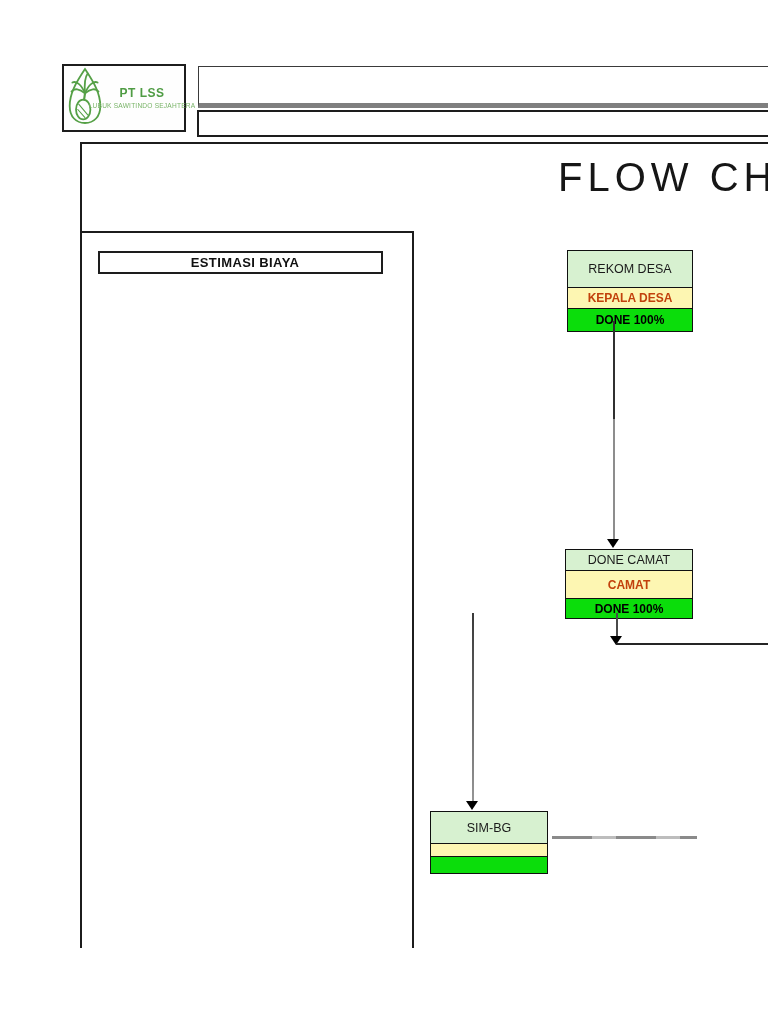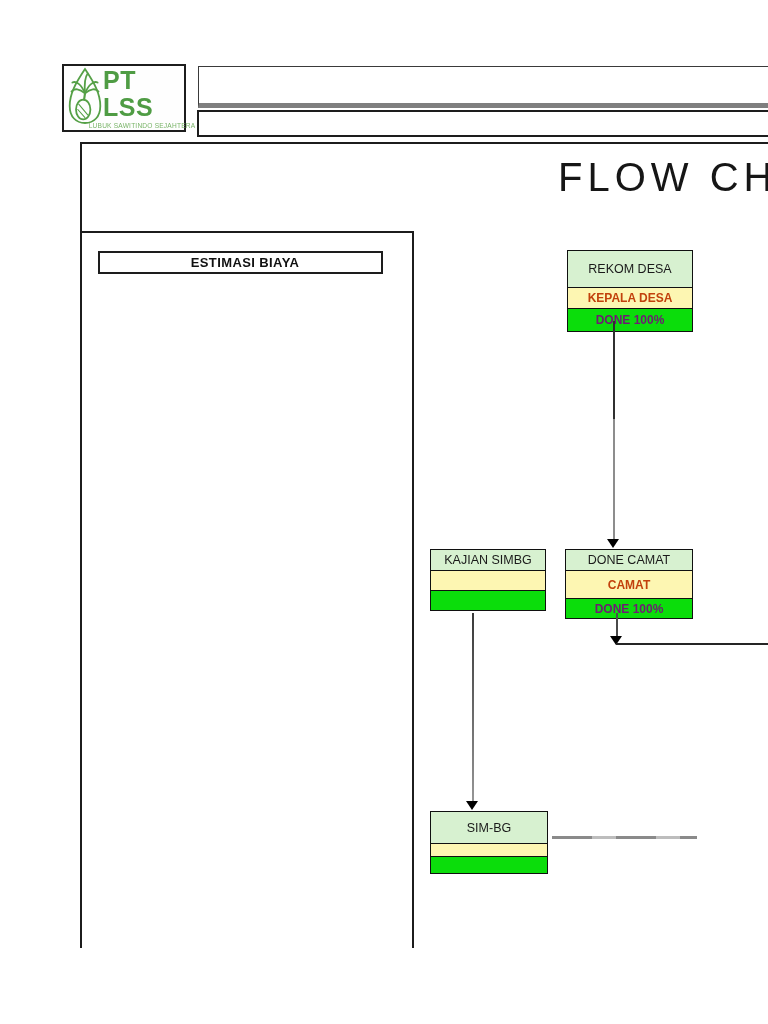--- a/index.html
+++ b/index.html
@@ -9,21 +9,21 @@
   }
   .abs{position:absolute;}
 
   
   .logo-box{
     left:62px;top:64px;width:124px;height:68px;
     border:2px solid #1d1d1d;background:#fefefe;
     display:flex;align-items:center;box-sizing:border-box;padding:2px 3px;
   }
   .logo-text{display:flex;flex-direction:column;align-items:center;justify-content:center;flex:1;min-width:0;}
-  .company{font-weight:bold;font-size:25px;color:#4f9c44;letter-spacing:.5px;line-height:1.05;}
+  .company{font-weight:bold;font-size:12px;color:#4f9c44;letter-spacing:.5px;line-height:1.05;}
   .tagline{font-size:6.6px;color:#79b468;letter-spacing:.2px;white-space:nowrap;margin-top:2px;}
 
   
   .band-top{
     left:198px;top:66px;width:578px;height:42px;box-sizing:border-box;
     border:1px solid #3a3a3a;border-bottom:5px solid #7f7f7f;background:#fff;
   }
   .band-bottom{
     left:197px;top:110px;width:579px;height:27px;box-sizing:border-box;
     border:2px solid #1d1d1d;background:#fff;
@@ -44,21 +44,21 @@
     border:2px solid #1d1d1d;display:flex;align-items:center;justify-content:center;
     font-weight:bold;font-size:13px;letter-spacing:.4px;background:#fff;padding-left:9px;
   }
 
   
   .node{border:1.5px solid #101010;box-sizing:border-box;}
   .node .row{display:flex;align-items:center;justify-content:center;box-sizing:border-box;}
   .node .row + .row{border-top:1.5px solid #101010;}
   .row-label{font-size:12.5px;color:#1a1a1a;}
   .row-role{font-size:12px;font-weight:bold;color:#c2410c;}
-  .row-status{font-size:12px;font-weight:bold;color:#701a75;}
+  .row-status{font-size:12px;font-weight:bold;color:#000000;}
 
   
   .vline{width:2px;}
   .hline{height:2px;background:#252525;}
   .grad1{background:linear-gradient(#303030 0 45%,#8d8d8d 45% 100%);}
   .grad2{background:linear-gradient(#3a3a3a,#969696);}
   .arrowhead{
     width:0;height:0;border-left:6.5px solid transparent;border-right:6.5px solid transparent;
     border-top:9px solid #000;
   }
@@ -106,25 +106,20 @@
 
   <div class="abs node" style="left:567px;top:250px;width:126px;">
     <div class="row row-label" style="height:36px;background:#d7f1d0;">REKOM DESA</div>
     <div class="row row-role" style="height:21px;background:#fdf6b2;">KEPALA DESA</div>
     <div class="row row-status" style="height:23px;background:#0bdd0b;">DONE 100%</div>
   </div>
 
   <div class="abs vline grad1" style="left:613px;top:321px;height:218px;"></div>
   <div class="abs arrowhead" style="left:607px;top:539px;"></div>
 
-  <div class="abs node" style="left:430px;top:549px;width:116px;">
-    <div class="row row-label" style="height:20px;background:#d7f1d0;">KAJIAN SIMBG</div>
-    <div class="row row-role" style="height:20px;background:#fdf6b2;"></div>
-    <div class="row row-status" style="height:20px;background:#0bdd0b;"></div>
-  </div>
 
   <div class="abs node" style="left:565px;top:549px;width:128px;">
     <div class="row row-label" style="height:20px;background:#d7f1d0;">DONE CAMAT</div>
     <div class="row row-role" style="height:28px;background:#fdf6b2;">CAMAT</div>
     <div class="row row-status" style="height:20px;background:#0bdd0b;">DONE 100%</div>
   </div>
 
   <div class="abs vline" style="left:616px;top:613px;height:24px;background:#4a4a4a;"></div>
   <div class="abs arrowhead" style="left:610px;top:636px;"></div>
   <div class="abs hline" style="left:616px;top:643px;width:152px;"></div>

